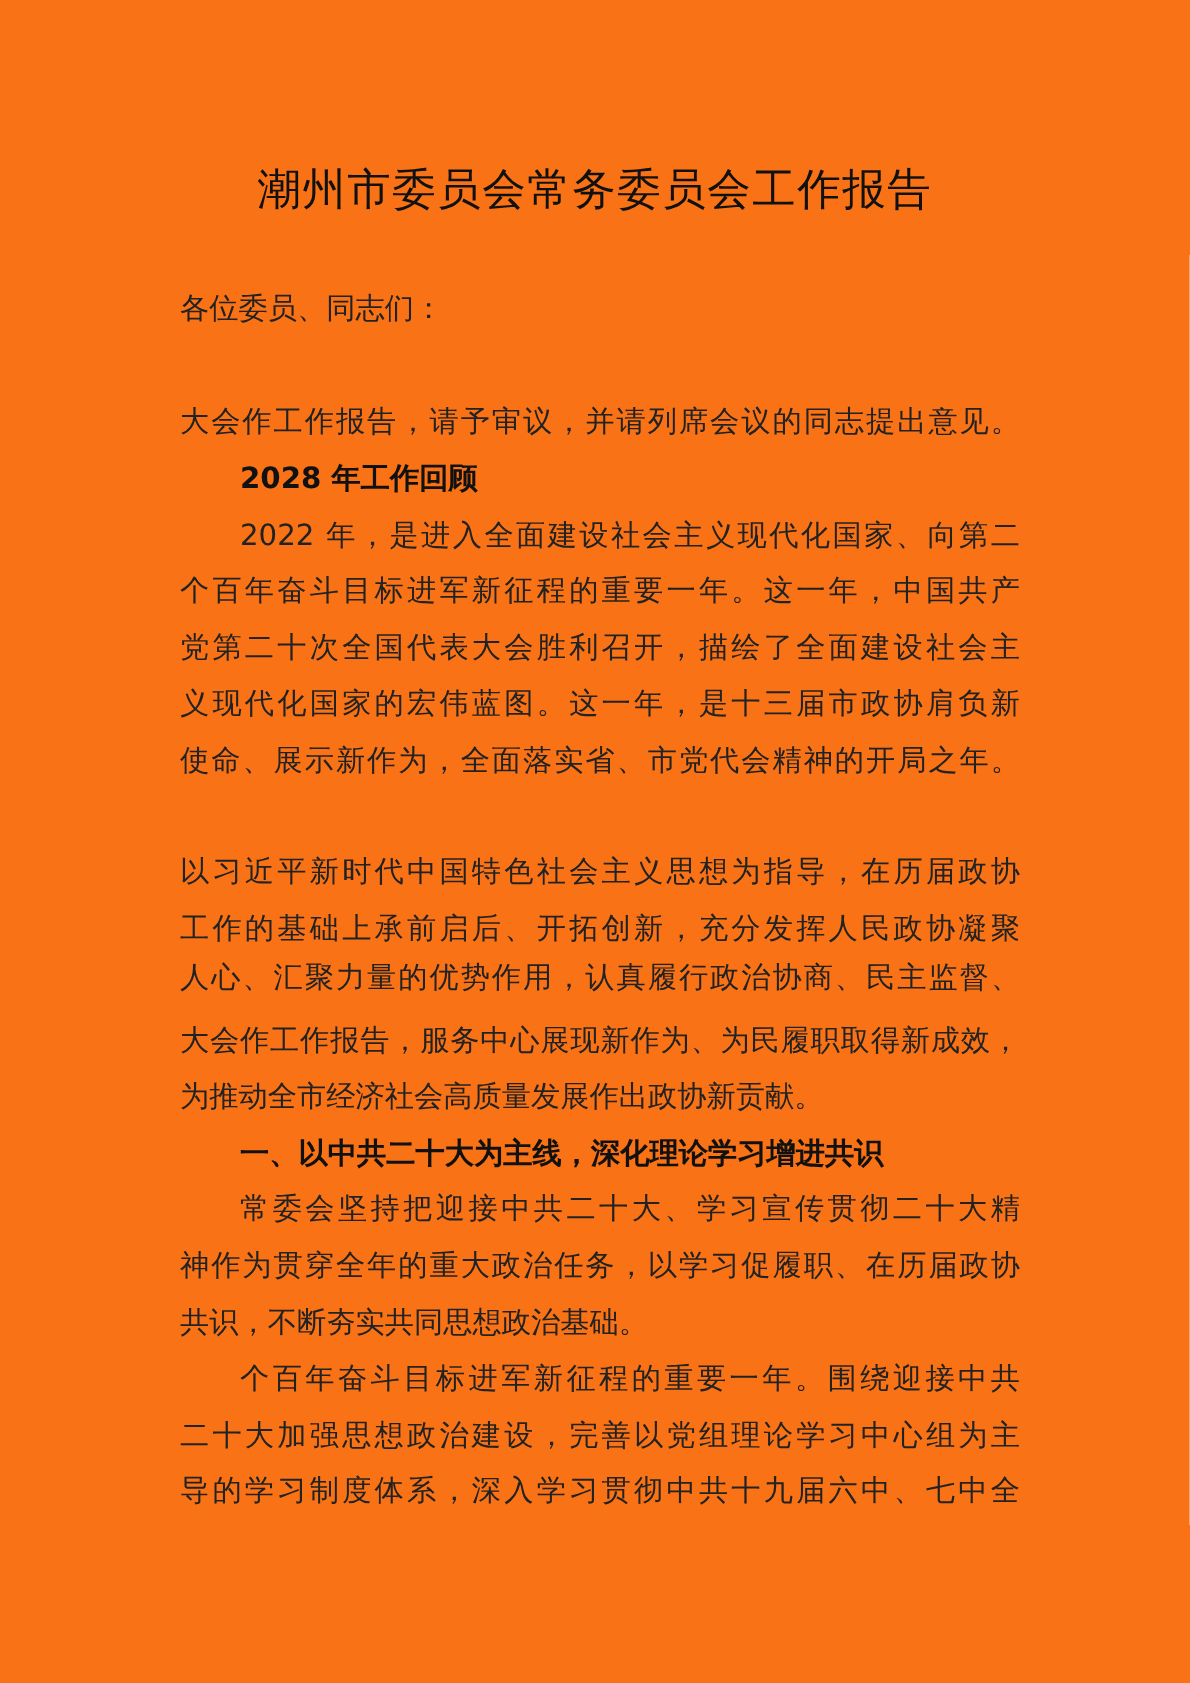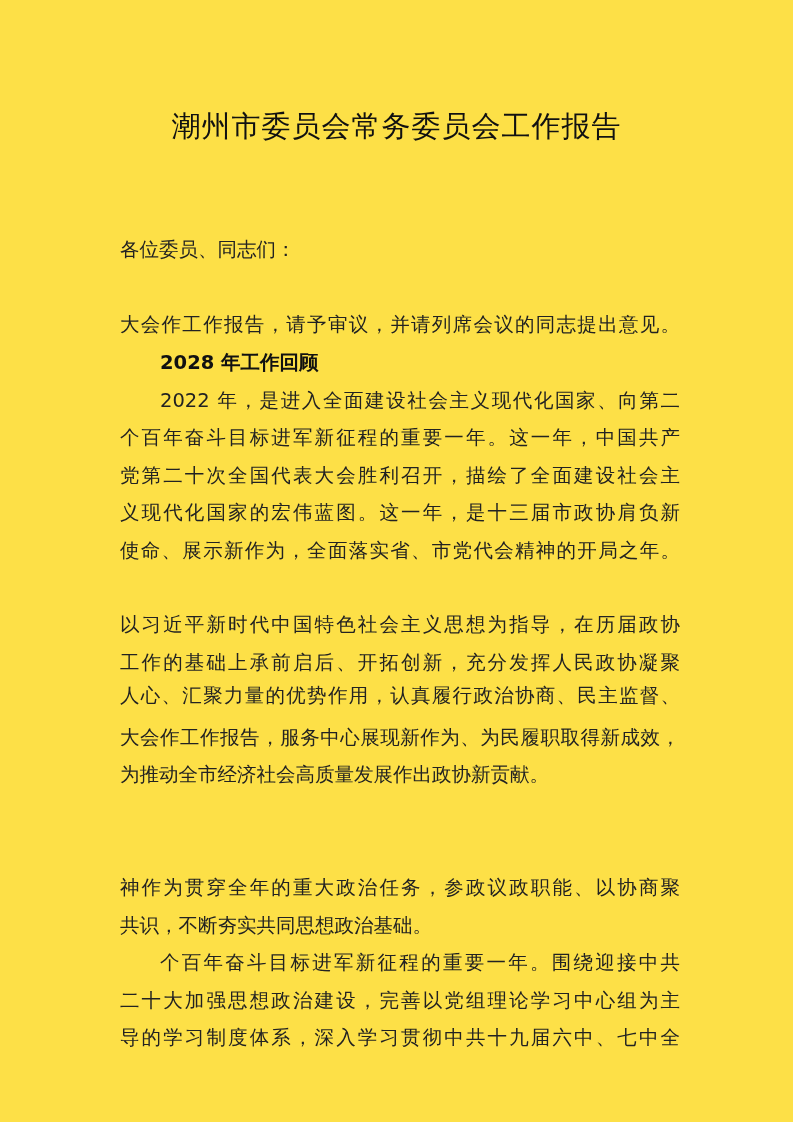--- a/index.html
+++ b/index.html
@@ -1,27 +1,27 @@
 <!DOCTYPE html>
 <html><head>
   <meta charset="utf-8">
   <style>
     html, body { margin: 0; padding: 0; background: #ffffff; }
     body { width: 793px; height: 1122px; position: relative; overflow: hidden; }
-    .page { position: absolute; left: 0; top: 0; width: 793px; height: 1122px; background: #fde047; }
+    .page { position: absolute; left: 0; top: 0; width: 793px; height: 1122px; background: #f97316; }
     .title {
       position: absolute; left: 0; width: 793px; top: 106px;
       text-align: center; font-family: "DejaVu Serif", serif;
       font-size: 29px; color: #111; letter-spacing: 1px; line-height: 40px;
     }
     .line {
       position: absolute; left: 120px; width: 560px;
       font-family: "DejaVu Sans", sans-serif; font-size: 19.5px; color: #222;
       line-height: 26px; white-space: nowrap; text-align: justify;
-      text-align-last: justify; letter-spacing: 0; margin-top: 44px;
+      text-align-last: justify; letter-spacing: 0;
     }
     .line.last { text-align-last: left; }
     .line.indent { left: 160px; width: 520px; }
     .line.heading { font-weight: bold; text-align-last: left; color: #111; }
     .line.salute { text-align-last: left; }
   </style>
 </head>
 <body>
 
 <div class="page">
@@ -34,18 +34,20 @@
   <div class="line indent" style="top:344px">2022 年，是进入全面建设社会主义现代化国家、向第二</div>
   <div class="line" style="top:381px">个百年奋斗目标进军新征程的重要一年。这一年，中国共产</div>
   <div class="line" style="top:419px">党第二十次全国代表大会胜利召开，描绘了全面建设社会主</div>
   <div class="line" style="top:456px">义现代化国家的宏伟蓝图。这一年，是十三届市政协肩负新</div>
   <div class="line" style="top:494px">使命、展示新作为，全面落实省、市党代会精神的开局之年。</div>
   <div class="line" style="top:606px">工作的基础上承前启后、开拓创新，充分发挥人民政协凝聚</div>
   <div class="line" style="top:568px">以习近平新时代中国特色社会主义思想为指导，在历届政协</div>
   <div class="line" style="top:639px">人心、汇聚力量的优势作用，认真履行政治协商、民主监督、</div>
   <div class="line" style="top:681px">大会作工作报告，服务中心展现新作为、为民履职取得新成效，</div>
   <div class="line last" style="top:718px">为推动全市经济社会高质量发展作出政协新贡献。</div>
-  <div class="line" style="top:831px">神作为贯穿全年的重大政治任务，参政议政职能、以协商聚</div>
+  <div class="line indent heading" style="top:756px">一、以中共二十大为主线，深化理论学习增进共识</div>
+  <div class="line indent" style="top:793px">常委会坚持把迎接中共二十大、学习宣传贯彻二十大精</div>
+  <div class="line" style="top:831px">神作为贯穿全年的重大政治任务，以学习促履职、在历届政协</div>
   <div class="line last" style="top:869px">共识，不断夯实共同思想政治基础。</div>
   <div class="line indent" style="top:906px">个百年奋斗目标进军新征程的重要一年。围绕迎接中共</div>
   <div class="line" style="top:944px">二十大加强思想政治建设，完善以党组理论学习中心组为主</div>
   <div class="line" style="top:981px">导的学习制度体系，深入学习贯彻中共十九届六中、七中全</div>
 </div>
 
 </body></html>

